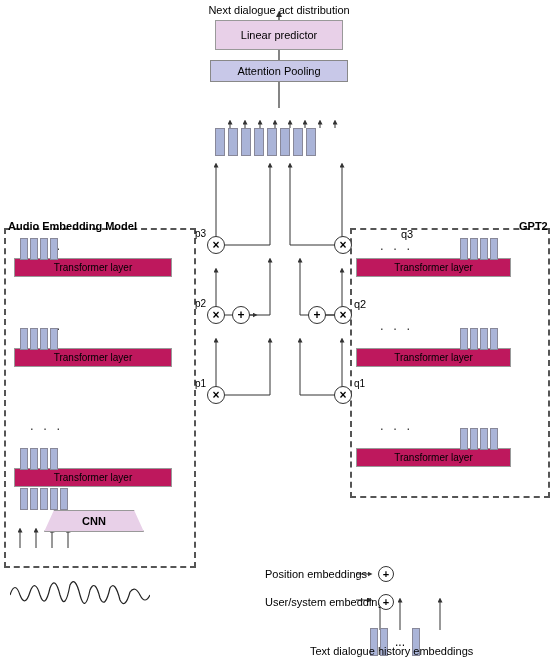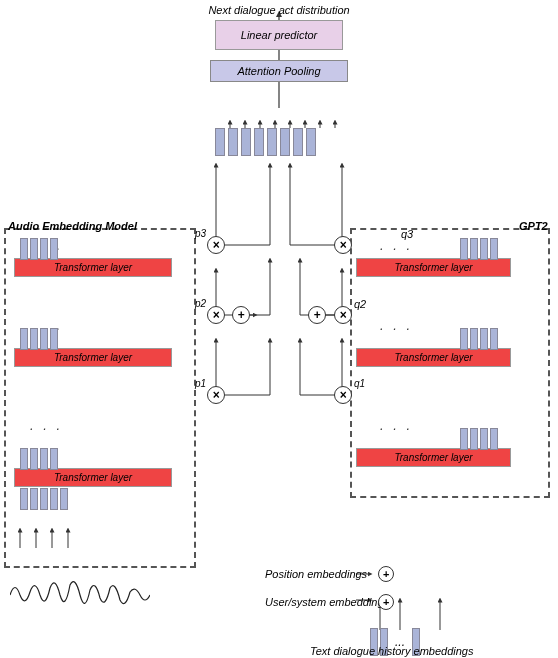--- a/index.html
+++ b/index.html
@@ -10,21 +10,20 @@
       font-family: Arial, sans-serif;
       font-size: 11px;
       position: relative;
       overflow: hidden;
     }
 
     .diagram-container {
       width: 558px;
       height: 516px;
       position: relative;
-      font-style: italic;
     }
 
     
     .top-label {
       position: absolute;
       top: 4px;
       left: 50%;
       transform: translateX(-50%);
       font-size: 11px;
       white-space: nowrap;
@@ -118,21 +117,21 @@
       top: 220px;
       left: 490px;
       font-size: 11px;
       font-weight: bold;
       padding-left: 29px;
     }
 
     
     .transformer-layer {
       position: absolute;
-      background: #ef4444;
+      background: #be185d;
       border: 1px solid #999;
       text-align: center;
       font-size: 10px;
       padding: 3px 4px;
     }
 
     
     .cnn-box {
       position: absolute;
       background: #e8d0e8;
@@ -327,20 +326,21 @@
   <div class="transformer-layer" style="top:468px; left:14px; width:158px;">Transformer layer</div>
 
   <div class="transformer-layer" style="top:348px; left:14px; width:158px;">Transformer layer</div>
 
   <div class="transformer-layer" style="top:258px; left:14px; width:158px;">Transformer layer</div>
 
   <div class="dots" style="top:238px; left:30px;">. . .</div>
   <div class="dots" style="top:318px; left:30px;">. . .</div>
   <div class="dots" style="top:418px; left:30px;">. . .</div>
 
+  <div class="cnn-box" style="position:absolute; top:510px; left:44px; width:100px;">CNN</div>
 
   <div class="small-bars" style="top:488px; left:20px;">
     <div class="small-bar"></div>
     <div class="small-bar"></div>
     <div class="small-bar"></div>
     <div class="small-bar"></div>
     <div class="small-bar"></div>
   </div>
 
   <div class="small-bars" style="top:448px; left:20px;">

